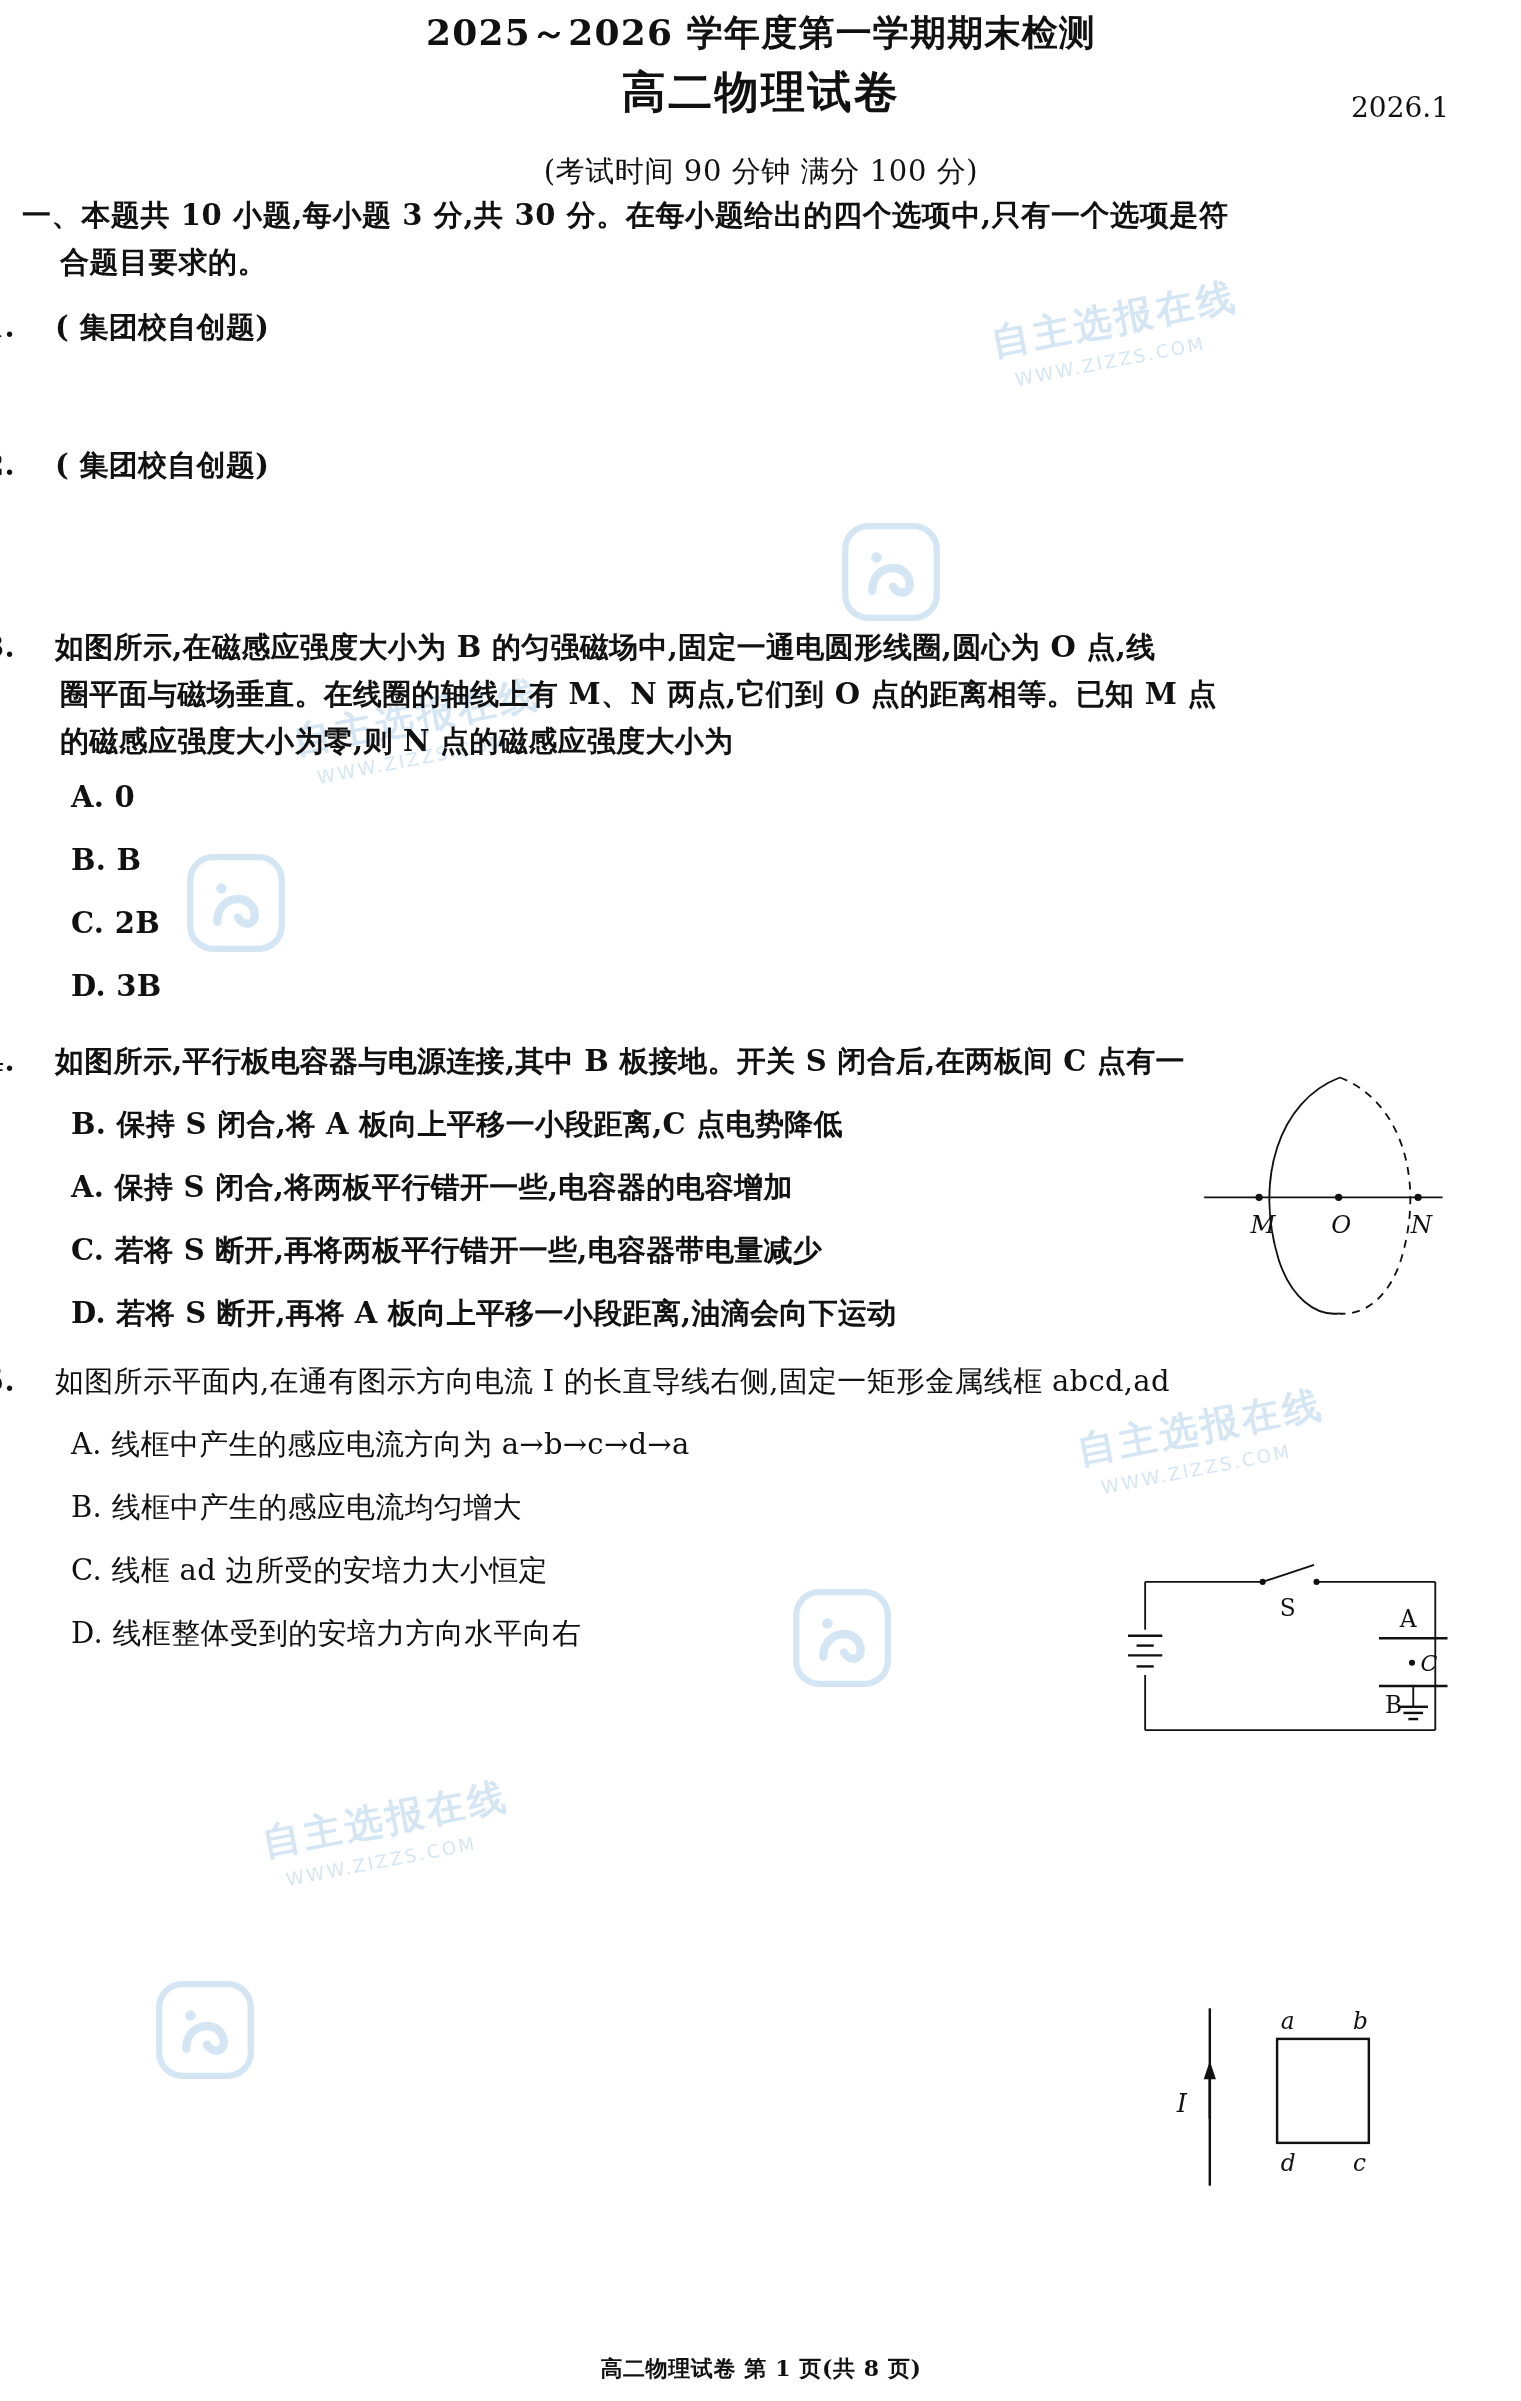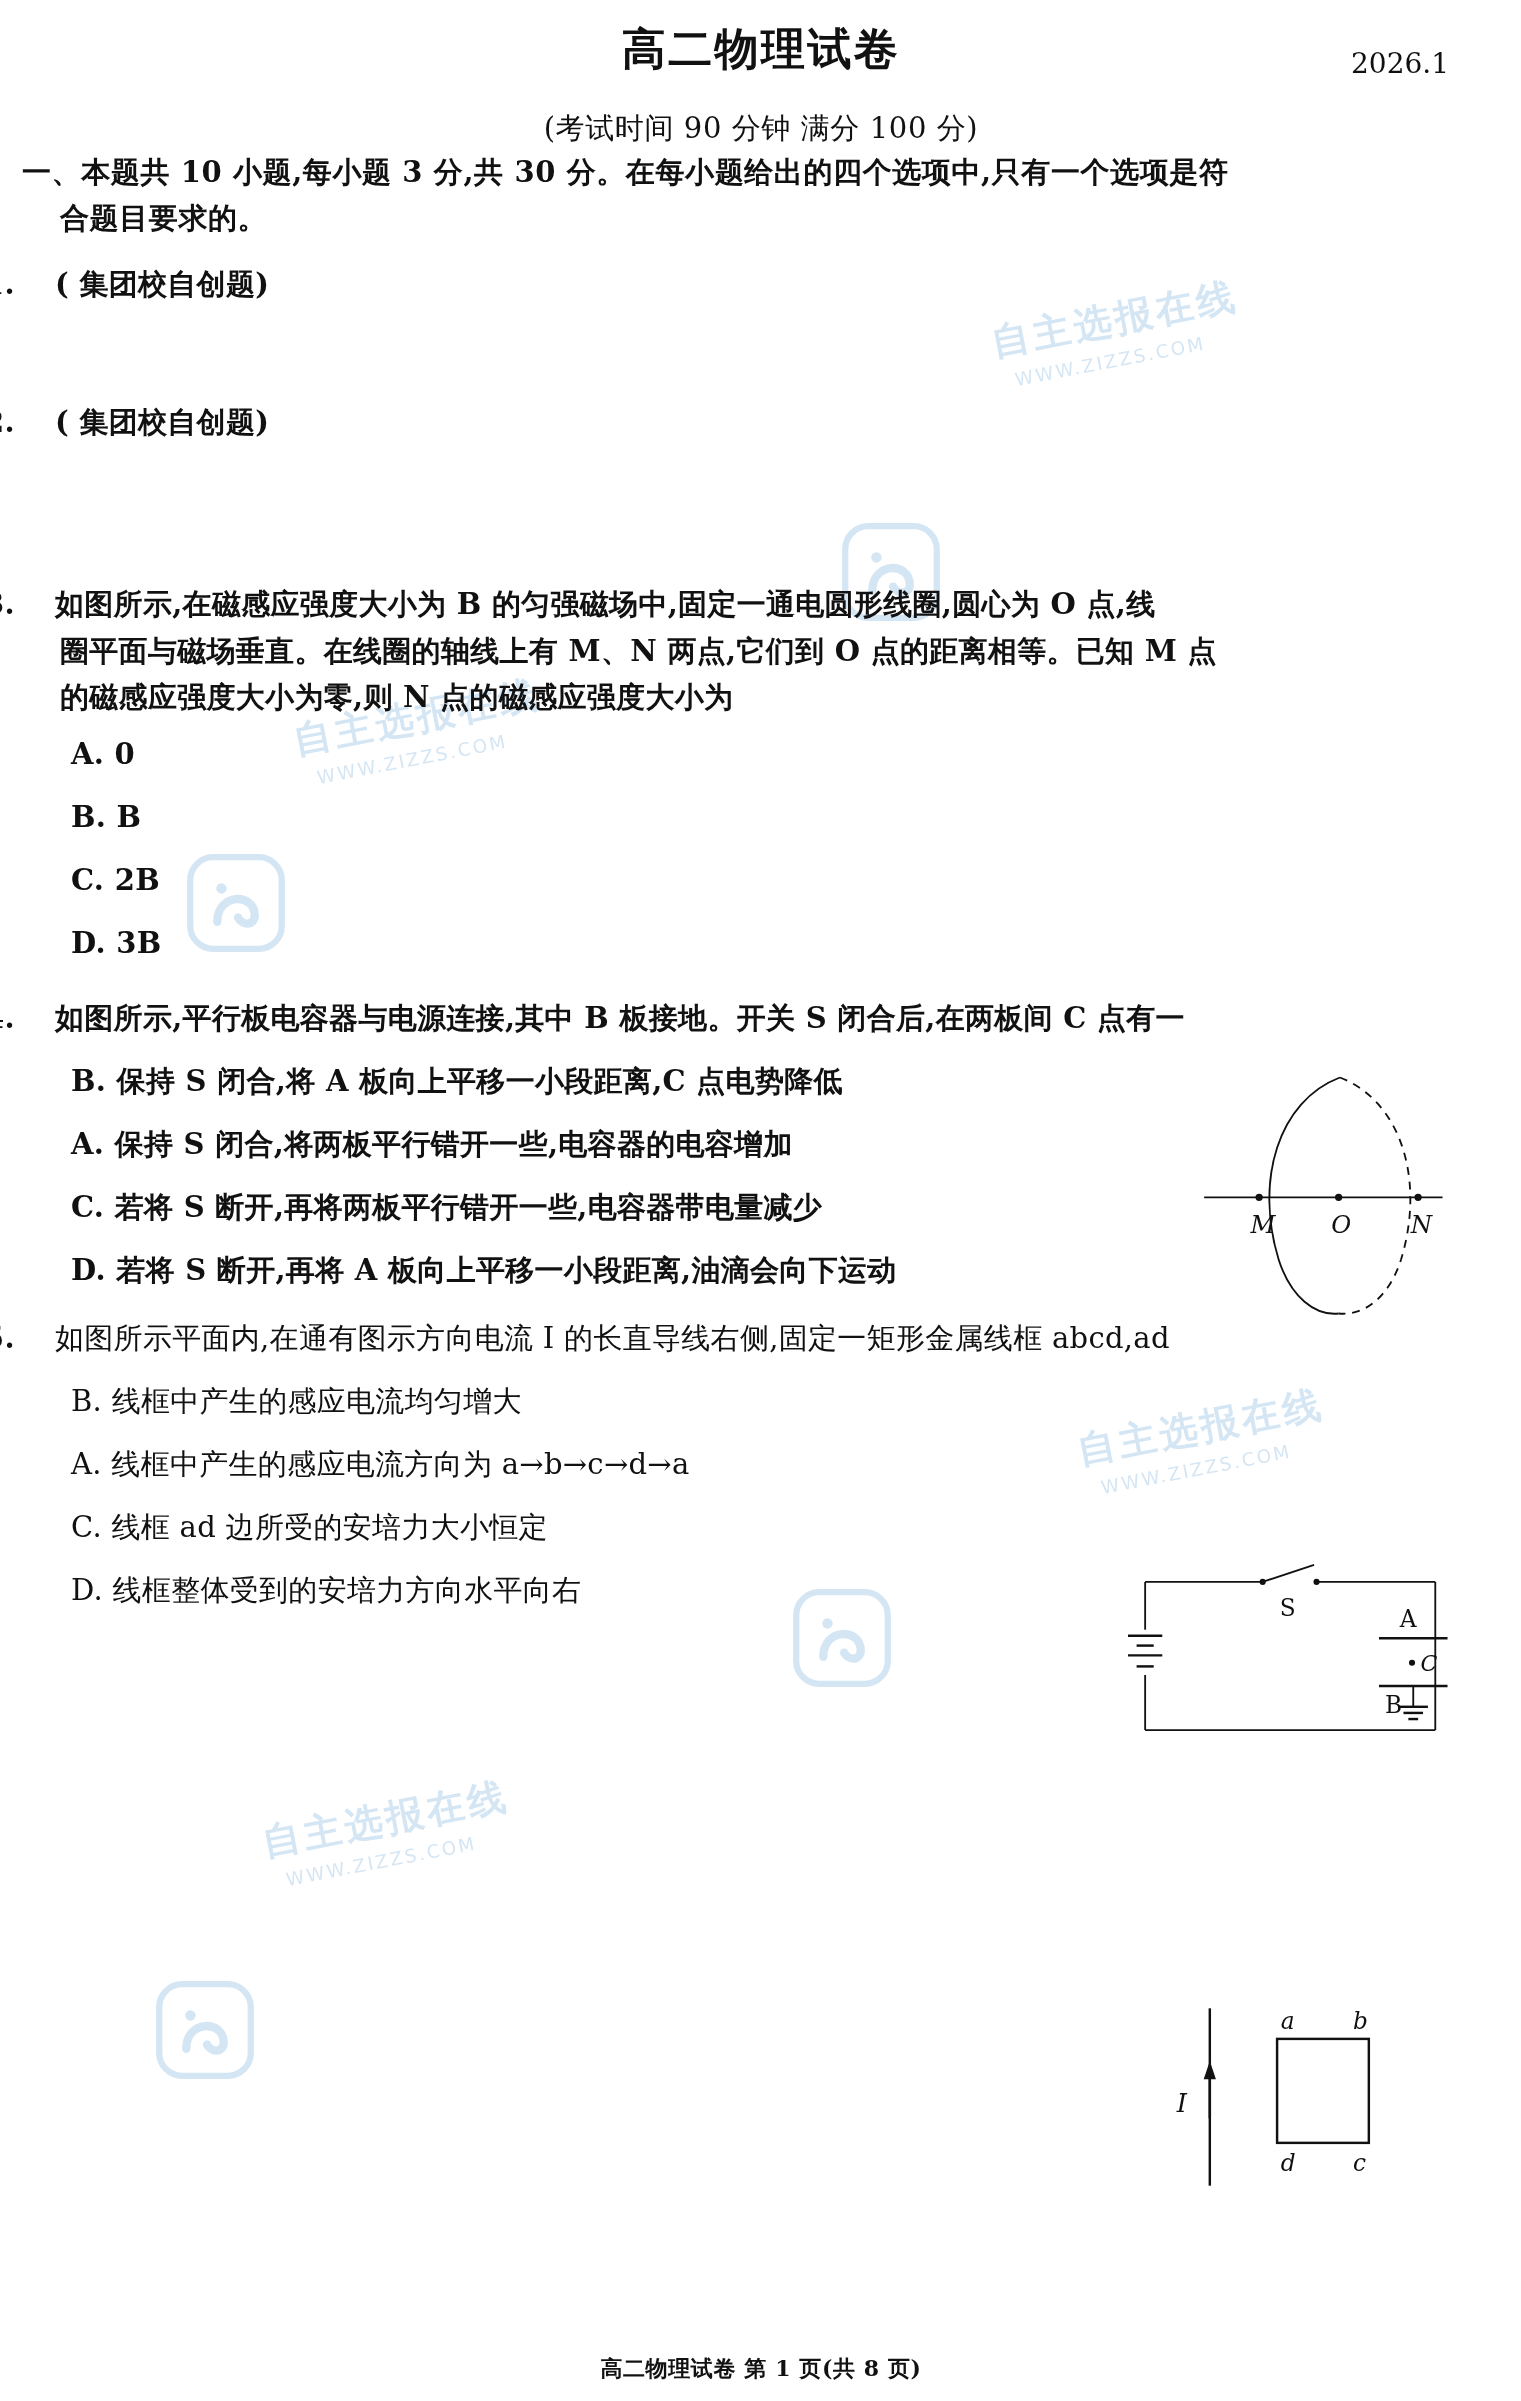--- a/index.html
+++ b/index.html
@@ -224,20 +224,21 @@
   </div>
   <div class="wm-logo" style="left:153px; top:1978px;">
     <svg width="104" height="104" viewBox="0 0 100 100">
       <rect x="6" y="6" width="88" height="88" rx="22" ry="22" fill="none" stroke="#7fb2dd" stroke-width="6"></rect>
       <path d="M32 68 C32 40, 68 40, 68 62 C68 72, 56 72, 52 64" fill="none" stroke="#7fb2dd" stroke-width="8" stroke-linecap="round"></path>
       <circle cx="36" cy="36" r="5" fill="#7fb2dd"></circle>
     </svg>
   </div>
 
   <div class="doc-header">
+    <div class="header-line1">2025～2026 学年度第一学期期末检测</div>
     <div class="title-row">
       <div class="doc-title">高二物理试卷</div>
       <div class="doc-date">2026.1</div>
     </div>
     <div class="exam-info">(考试时间 90 分钟    满分 100 分)</div>
   </div>
 
   <div class="content">
 
     <div class="section-head">
@@ -283,22 +284,22 @@
         <div class="opt bold opt-tight">C. 若将 S 断开,再将两板平行错开一些,电容器带电量减少</div>
         <div class="opt bold opt-tight">D. 若将 S 断开,再将 A 板向上平移一小段距离,油滴会向下运动</div>
       </div>
     </div>
 
     <div class="q" style="margin-top:21px;">
       <div class="q-text">
         <span class="q-num">5.</span><span>如图所示平面内,在通有图示方向电流 I 的长直导线右侧,固定一矩形金属线框 abcd,ad</span>
       </div>
       <div class="opts">
+        <div class="opt opt-tight">A. 线框中产生的感应电流方向为 a→b→c→d→a</div>
         <div class="opt opt-tight">B. 线框中产生的感应电流均匀增大</div>
-        <div class="opt opt-tight">A. 线框中产生的感应电流方向为 a→b→c→d→a</div>
         <div class="opt opt-tight">C. 线框 ad 边所受的安培力大小恒定</div>
         <div class="opt opt-tight">D. 线框整体受到的安培力方向水平向右</div>
       </div>
     </div>
 
   </div>
 
   <div class="fig-coil">
     <svg width="269" height="263" viewBox="0 0 440 430">
 

